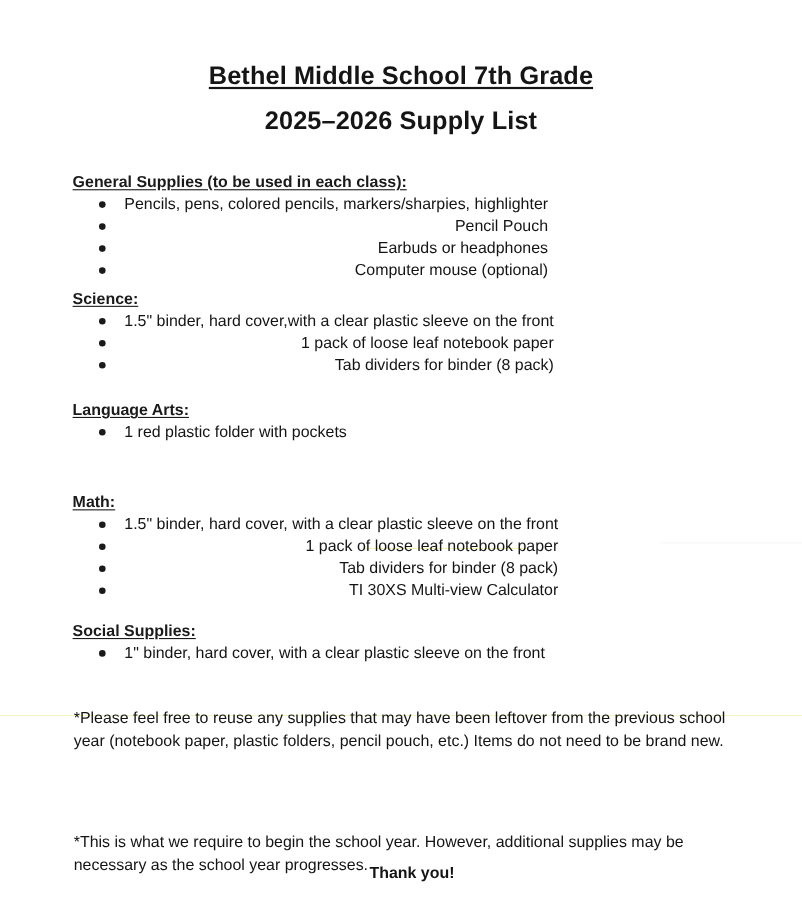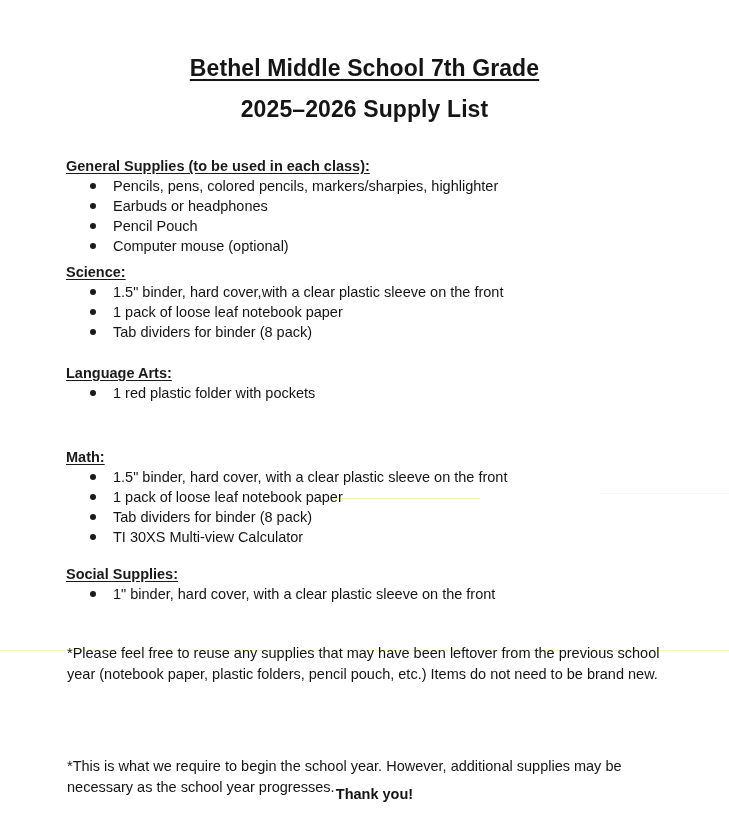--- a/index.html
+++ b/index.html
@@ -50,20 +50,21 @@
       text-decoration: underline;
       text-underline-offset: 2px;
       color: #1a1a1a;
       height: 19px;
       line-height: 19px;
     }
     .items {
       list-style: none;
       margin: 0;
       padding: 0;
+      text-align: right;
     }
     .item {
       position: relative;
       height: 20px;
       line-height: 20px;
       font-size: 14.5px;
       padding-left: 47px;
       color: #141414;
       white-space: nowrap;
     }
@@ -106,22 +107,22 @@
 
   <div class="title t1">
     <span>Bethel Middle School 7th Grade</span>
   </div>
   <div class="title t2">2025–2026 Supply List</div>
 
   <div class="section" style="top:157px;">
     <div class="section-heading">General Supplies (to be used in each class):</div>
     <ul class="items">
       <li class="item"><span class="bullet"></span><span>Pencils, pens, colored pencils, markers/sharpies, highlighter</span></li>
+      <li class="item"><span class="bullet"></span><span>Pencil Pouch</span></li>
       <li class="item"><span class="bullet"></span><span>Earbuds or headphones</span></li>
-      <li class="item"><span class="bullet"></span><span>Pencil Pouch</span></li>
       <li class="item"><span class="bullet"></span><span>Computer mouse (optional)</span></li>
     </ul>
   </div>
 
   <div class="section" style="top:263px;">
     <div class="section-heading">Science:</div>
     <ul class="items">
       <li class="item"><span class="bullet"></span><span>1.5" binder, hard cover,with a clear plastic sleeve on the front</span></li>
       <li class="item"><span class="bullet"></span><span>1 pack of loose leaf notebook paper</span></li>
       <li class="item"><span class="bullet"></span><span>Tab dividers for binder (8 pack)</span></li>

